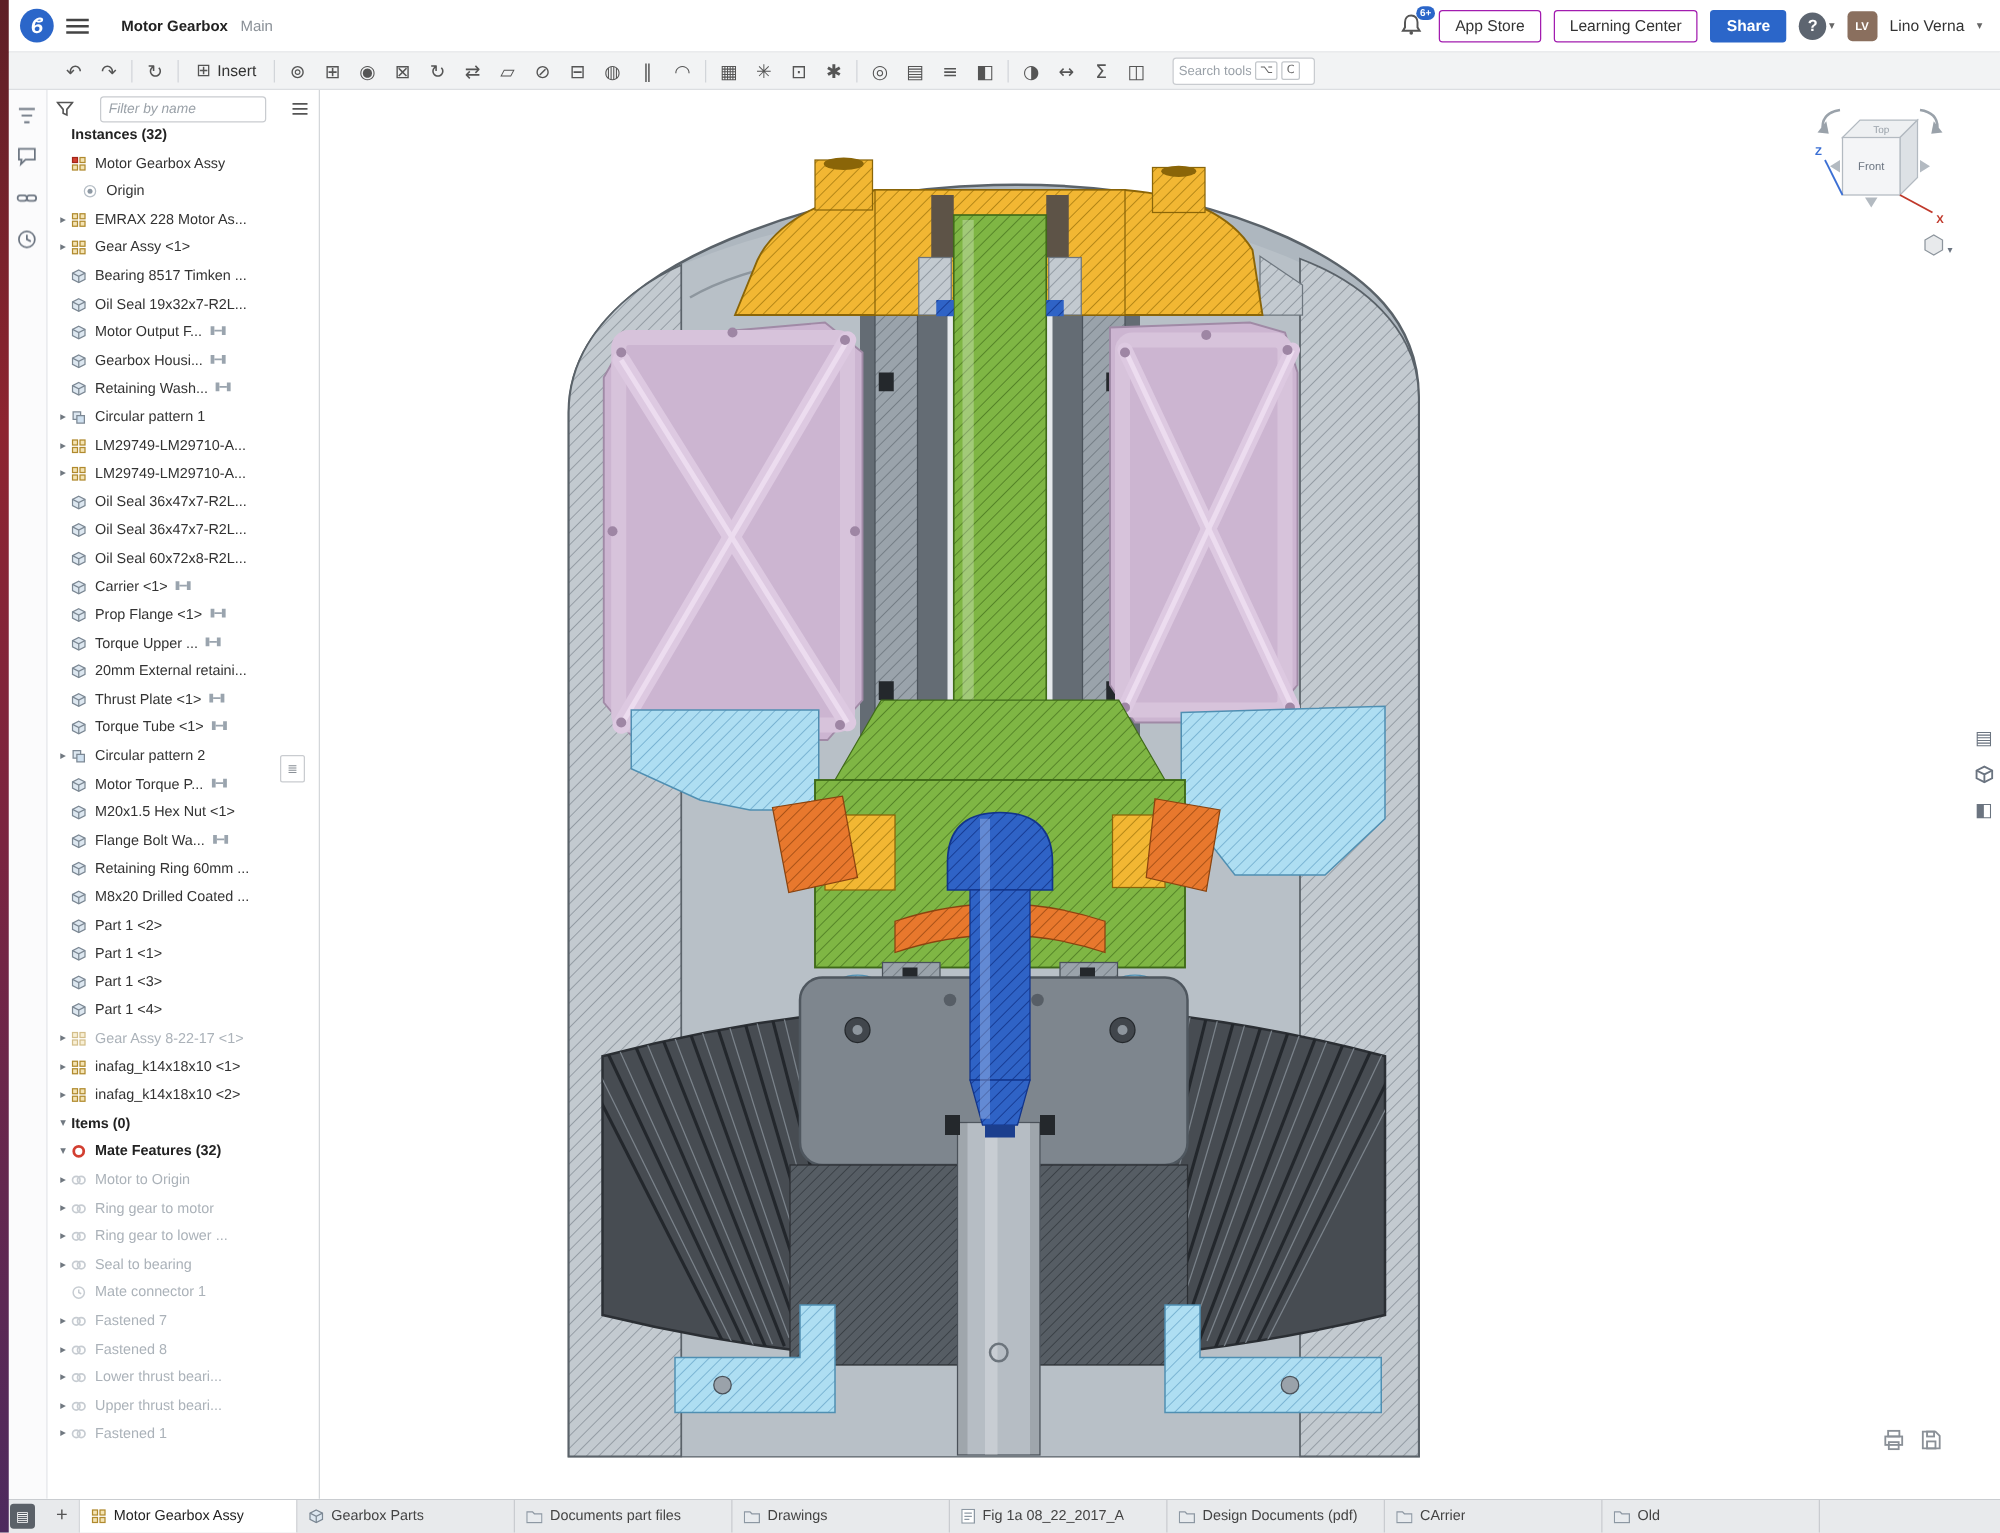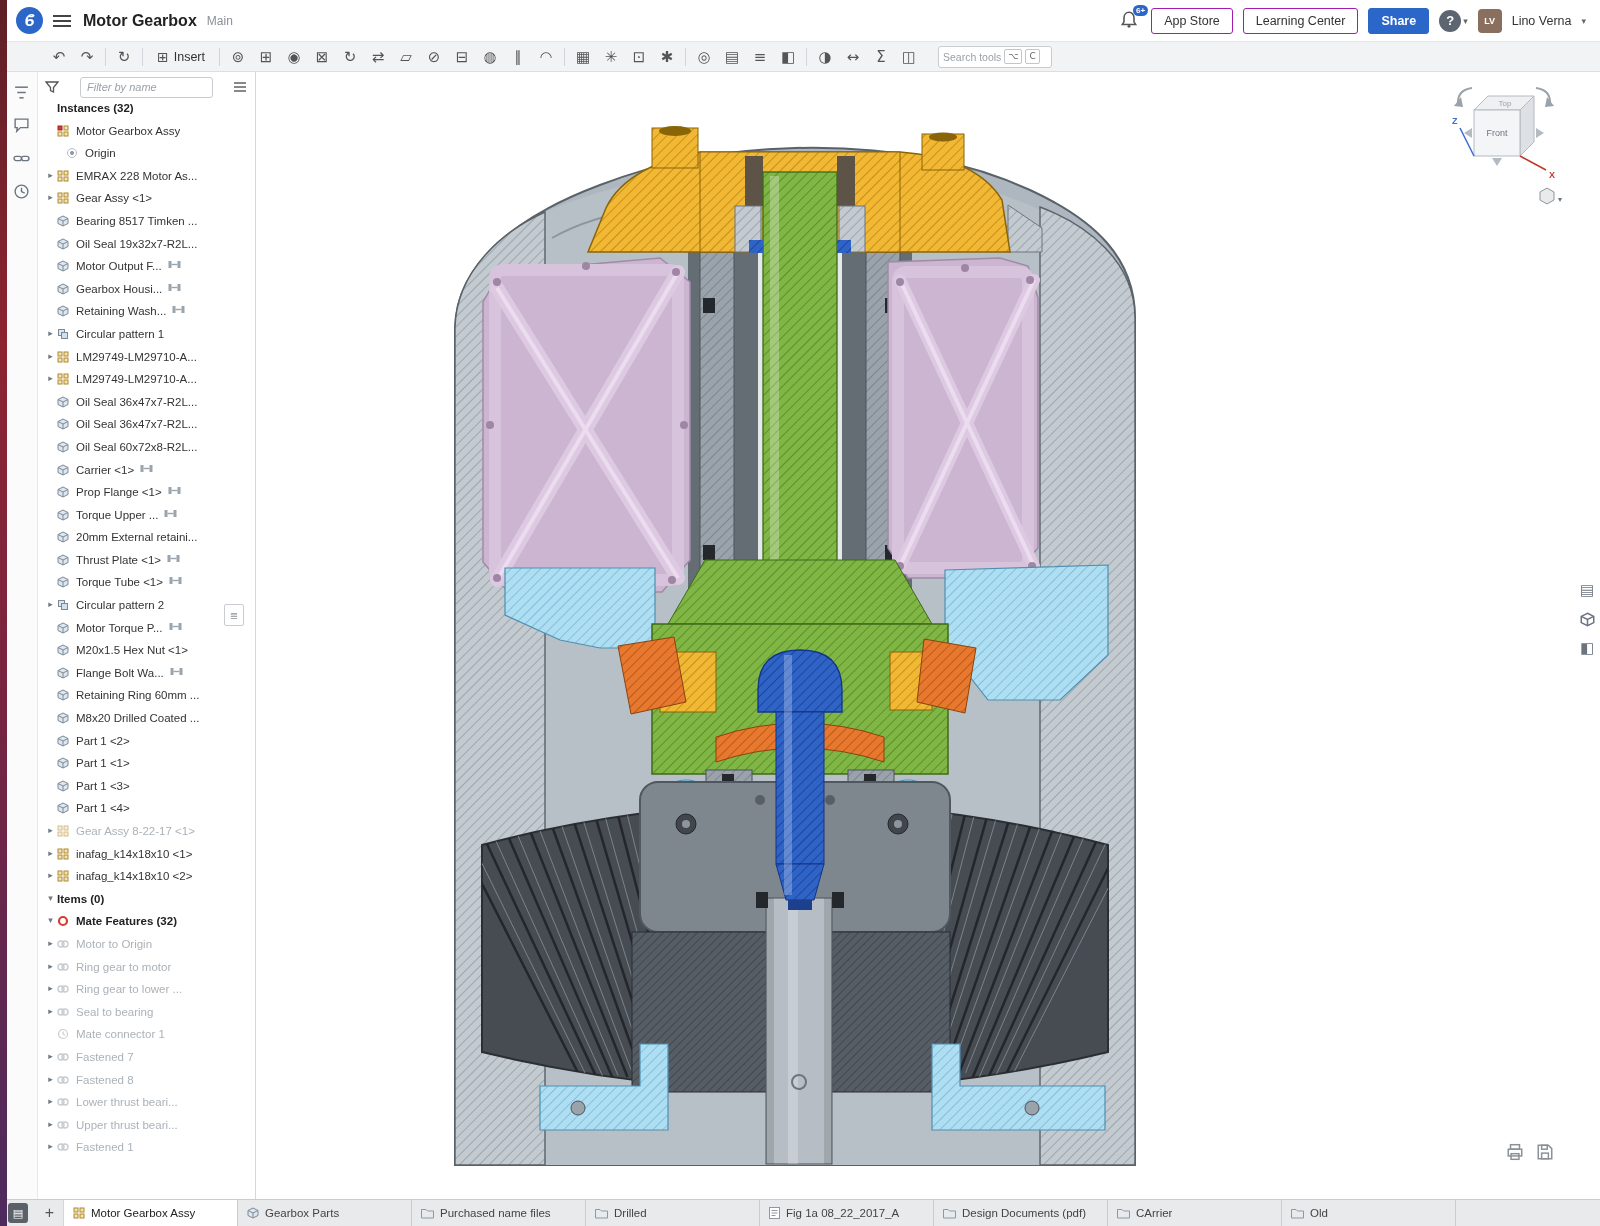--- a/index.html
+++ b/index.html
@@ -10,21 +10,21 @@
     background:linear-gradient(#5e1f26,#8d2430 28%,#7a2440 55%,#4d2a5e)}
   
   header{position:fixed;left:0;top:0;right:0;height:42px;background:#fff;
     border-bottom:1px solid #e3e5e8;display:flex;align-items:center;gap:10px;
     padding-left:16px;z-index:40}
   .logo{width:27px;height:27px;border-radius:50%;background:var(--accent,#2b66c9);
     color:#fff;display:flex;align-items:center;justify-content:center;
     font-size:17px;font-style:italic;font-weight:bold}
   .hamburger{width:18px;display:flex;flex-direction:column;gap:3px;cursor:pointer}
   .hamburger i{height:2px;background:#444;display:block}
-  .doc-title{font-size:16px;font-weight:bold;color:#222;margin-left:2px}
+  .doc-title{font-size:12px;font-weight:bold;color:#222;margin-left:16px}
   .doc-ws{font-size:12px;color:#8a9097}
   .hd-right{margin-left:auto;display:flex;align-items:center;gap:10px;margin-right:14px}
   .bell-wrap{position:relative;width:22px;height:22px;color:#555}
   .badge{position:absolute;top:-5px;right:-7px;background:var(--accent,#2b66c9);color:#fff;
     font-size:8px;line-height:11px;padding:0 3px;border-radius:7px;font-weight:bold}
   .hbtn{font-size:12.5px;color:#333;background:#fff;border:1px solid #a21caf;
     border-radius:3px;padding:5px 12px;cursor:pointer;white-space:nowrap}
   .share-btn{background:var(--accent,#2b66c9);border-color:var(--accent,#2b66c9);color:#fff;font-weight:bold}
   .help-circle{width:22px;height:22px;border-radius:50%;background:#5d6570;color:#fff;
     display:flex;align-items:center;justify-content:center;font-size:13px;font-weight:bold}
@@ -1098,29 +1098,29 @@
           </svg>
         </span>
         <span class="tlbl">Gearbox Parts</span>
       </div>
       <div class="tab">
         <span class="tabico">
           <svg width="13" height="11" viewBox="0 0 13 11">
             <path d="M0.5 1.5 H5 L6.5 3 H12.5 V10 H0.5 Z" fill="#e8ebee" stroke="#8d98a3"></path>
           </svg>
         </span>
-        <span class="tlbl">Purchased name files</span>
+        <span class="tlbl">Documents part files</span>
       </div>
       <div class="tab">
         <span class="tabico">
           <svg width="13" height="11" viewBox="0 0 13 11">
             <path d="M0.5 1.5 H5 L6.5 3 H12.5 V10 H0.5 Z" fill="#e8ebee" stroke="#8d98a3"></path>
           </svg>
         </span>
-        <span class="tlbl">Drilled</span>
+        <span class="tlbl">Drawings</span>
       </div>
       <div class="tab">
         <span class="tabico">
           <svg width="11" height="12" viewBox="0 0 11 12">
             <rect x="0.5" y="0.5" width="10" height="11" fill="#fff" stroke="#8d98a3"></rect>
             <line x1="2.5" y1="3.5" x2="8.5" y2="3.5" stroke="#8d98a3"></line>
             <line x1="2.5" y1="6" x2="8.5" y2="6" stroke="#8d98a3"></line>
             <line x1="2.5" y1="8.5" x2="6.5" y2="8.5" stroke="#8d98a3"></line>
           </svg>
         </span>

